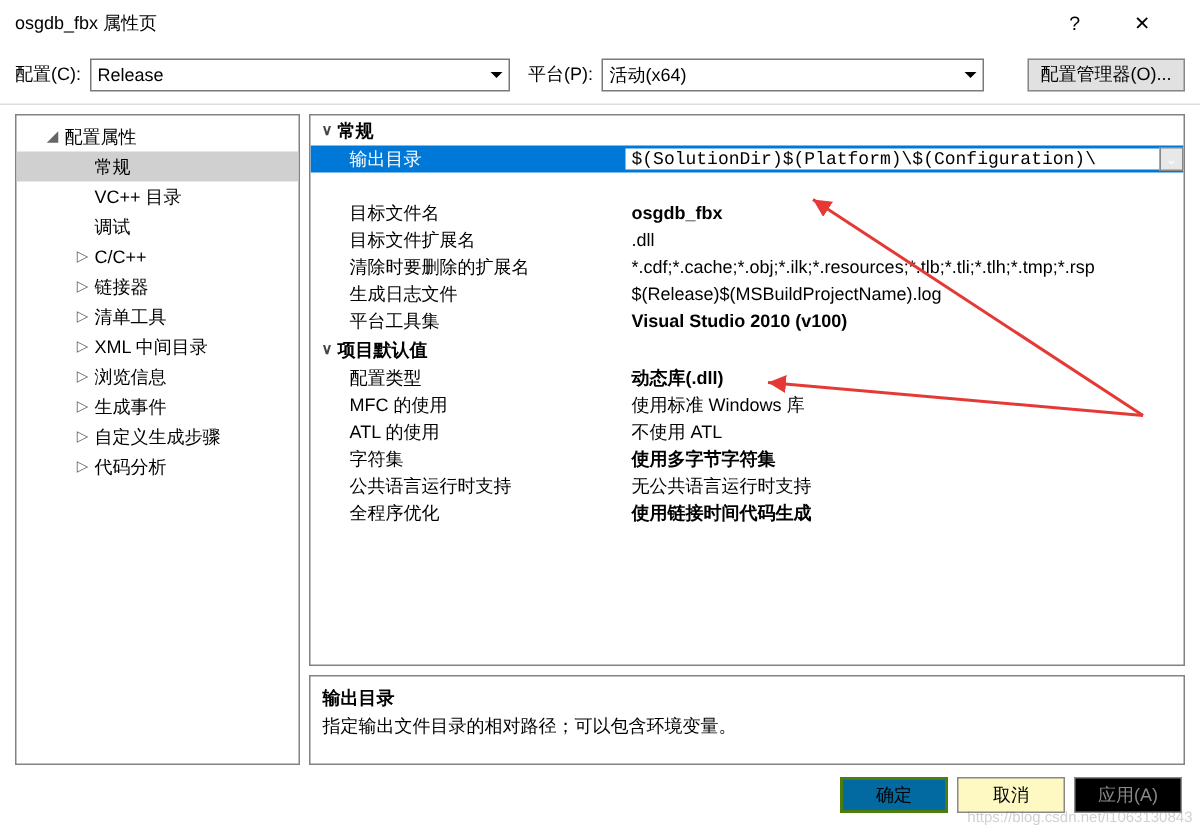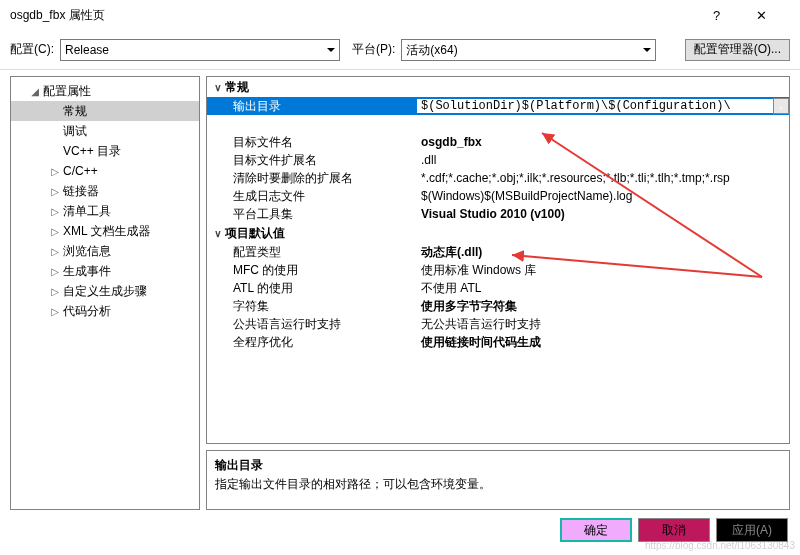--- a/index.html
+++ b/index.html
@@ -36,22 +36,22 @@
 .gv { flex: 1; padding-left: 4px; white-space: nowrap; overflow: hidden; }
 .grow.selected { background: #0078d7; color: #fff; }
 .grow.selected .gv { background: #fff; color: #000; font-family: Liberation Mono, monospace; }
 .bold { font-weight: bold; }
 .dd { width: 16px; border: 1px solid #888; background: #e8e8e8; height: 16px; display: flex; align-items: center; justify-content: center; font-size: 9px; }
 
 .desc { height: 60px; border: 1px solid #828282; background: #fff; padding: 6px 8px; font-size: 12px; }
 .desc .h { font-weight: bold; margin-bottom: 2px; }
 
 .footer { height: 40px; display: flex; align-items: center; justify-content: flex-end; padding: 0 12px; gap: 6px; }
-.footer button { width: 72px; height: 24px; font-size: 12px; border: 1px solid #888; background: #be185d; cursor: pointer; }
-.footer button.primary { border: 2px solid #14b8a6; background: #f0abfc; }
+.footer button { width: 72px; height: 24px; font-size: 12px; border: 1px solid #888; background: #fef9c3; cursor: pointer; }
+.footer button.primary { border: 2px solid #4d7c0f; background: #0369a1; }
 .footer button:disabled { color: #888; background: #000000; }
 
 svg.arrow { position: absolute; pointer-events: none; }
 .watermark { position: absolute; right: 5px; bottom: 4px; font-size: 10px; color: rgba(120,120,120,0.35); }
 </style>
 </head>
 <body>
 
 <div class="titlebar">
   <span class="title">osgdb_fbx 属性页</span>
@@ -73,41 +73,41 @@
       <span class="exp">◢</span>
       <span class="lbl">配置属性</span>
     </div>
     <div id="tree-items">
         <div class="node lvl2 sel">
           <span class="exp"></span>
           <span class="lbl">常规</span>
         </div>
         <div class="node lvl2">
           <span class="exp"></span>
+          <span class="lbl">VC++ 目录</span>
+        </div>
+        <div class="node lvl2">
+          <span class="exp"></span>
           <span class="lbl">调试</span>
         </div>
         <div class="node lvl2">
-          <span class="exp"></span>
-          <span class="lbl">VC++ 目录</span>
-        </div>
-        <div class="node lvl2">
           <span class="exp">▷</span>
           <span class="lbl">C/C++</span>
         </div>
         <div class="node lvl2">
           <span class="exp">▷</span>
           <span class="lbl">链接器</span>
         </div>
         <div class="node lvl2">
           <span class="exp">▷</span>
           <span class="lbl">清单工具</span>
         </div>
         <div class="node lvl2">
           <span class="exp">▷</span>
-          <span class="lbl">XML 文档生成器</span>
+          <span class="lbl">XML 中间目录</span>
         </div>
         <div class="node lvl2">
           <span class="exp">▷</span>
           <span class="lbl">浏览信息</span>
         </div>
         <div class="node lvl2">
           <span class="exp">▷</span>
           <span class="lbl">生成事件</span>
         </div>
         <div class="node lvl2">
@@ -142,21 +142,21 @@
           <div class="grow">
             <div class="gk">目标文件扩展名</div>
             <div class="gv">.dll</div>
           </div>
           <div class="grow">
             <div class="gk">清除时要删除的扩展名</div>
             <div class="gv">*.cdf;*.cache;*.obj;*.ilk;*.resources;*.tlb;*.tli;*.tlh;*.tmp;*.rsp</div>
           </div>
           <div class="grow">
             <div class="gk">生成日志文件</div>
-            <div class="gv">$(Windows)$(MSBuildProjectName).log</div>
+            <div class="gv">$(Release)$(MSBuildProjectName).log</div>
           </div>
           <div class="grow">
             <div class="gk">平台工具集</div>
             <div class="gv bold">Visual Studio 2010 (v100)</div>
           </div>
         </div>
       <div class="gcat">
         <span class="exp">∨</span>
         <span>项目默认值</span>
       </div>

